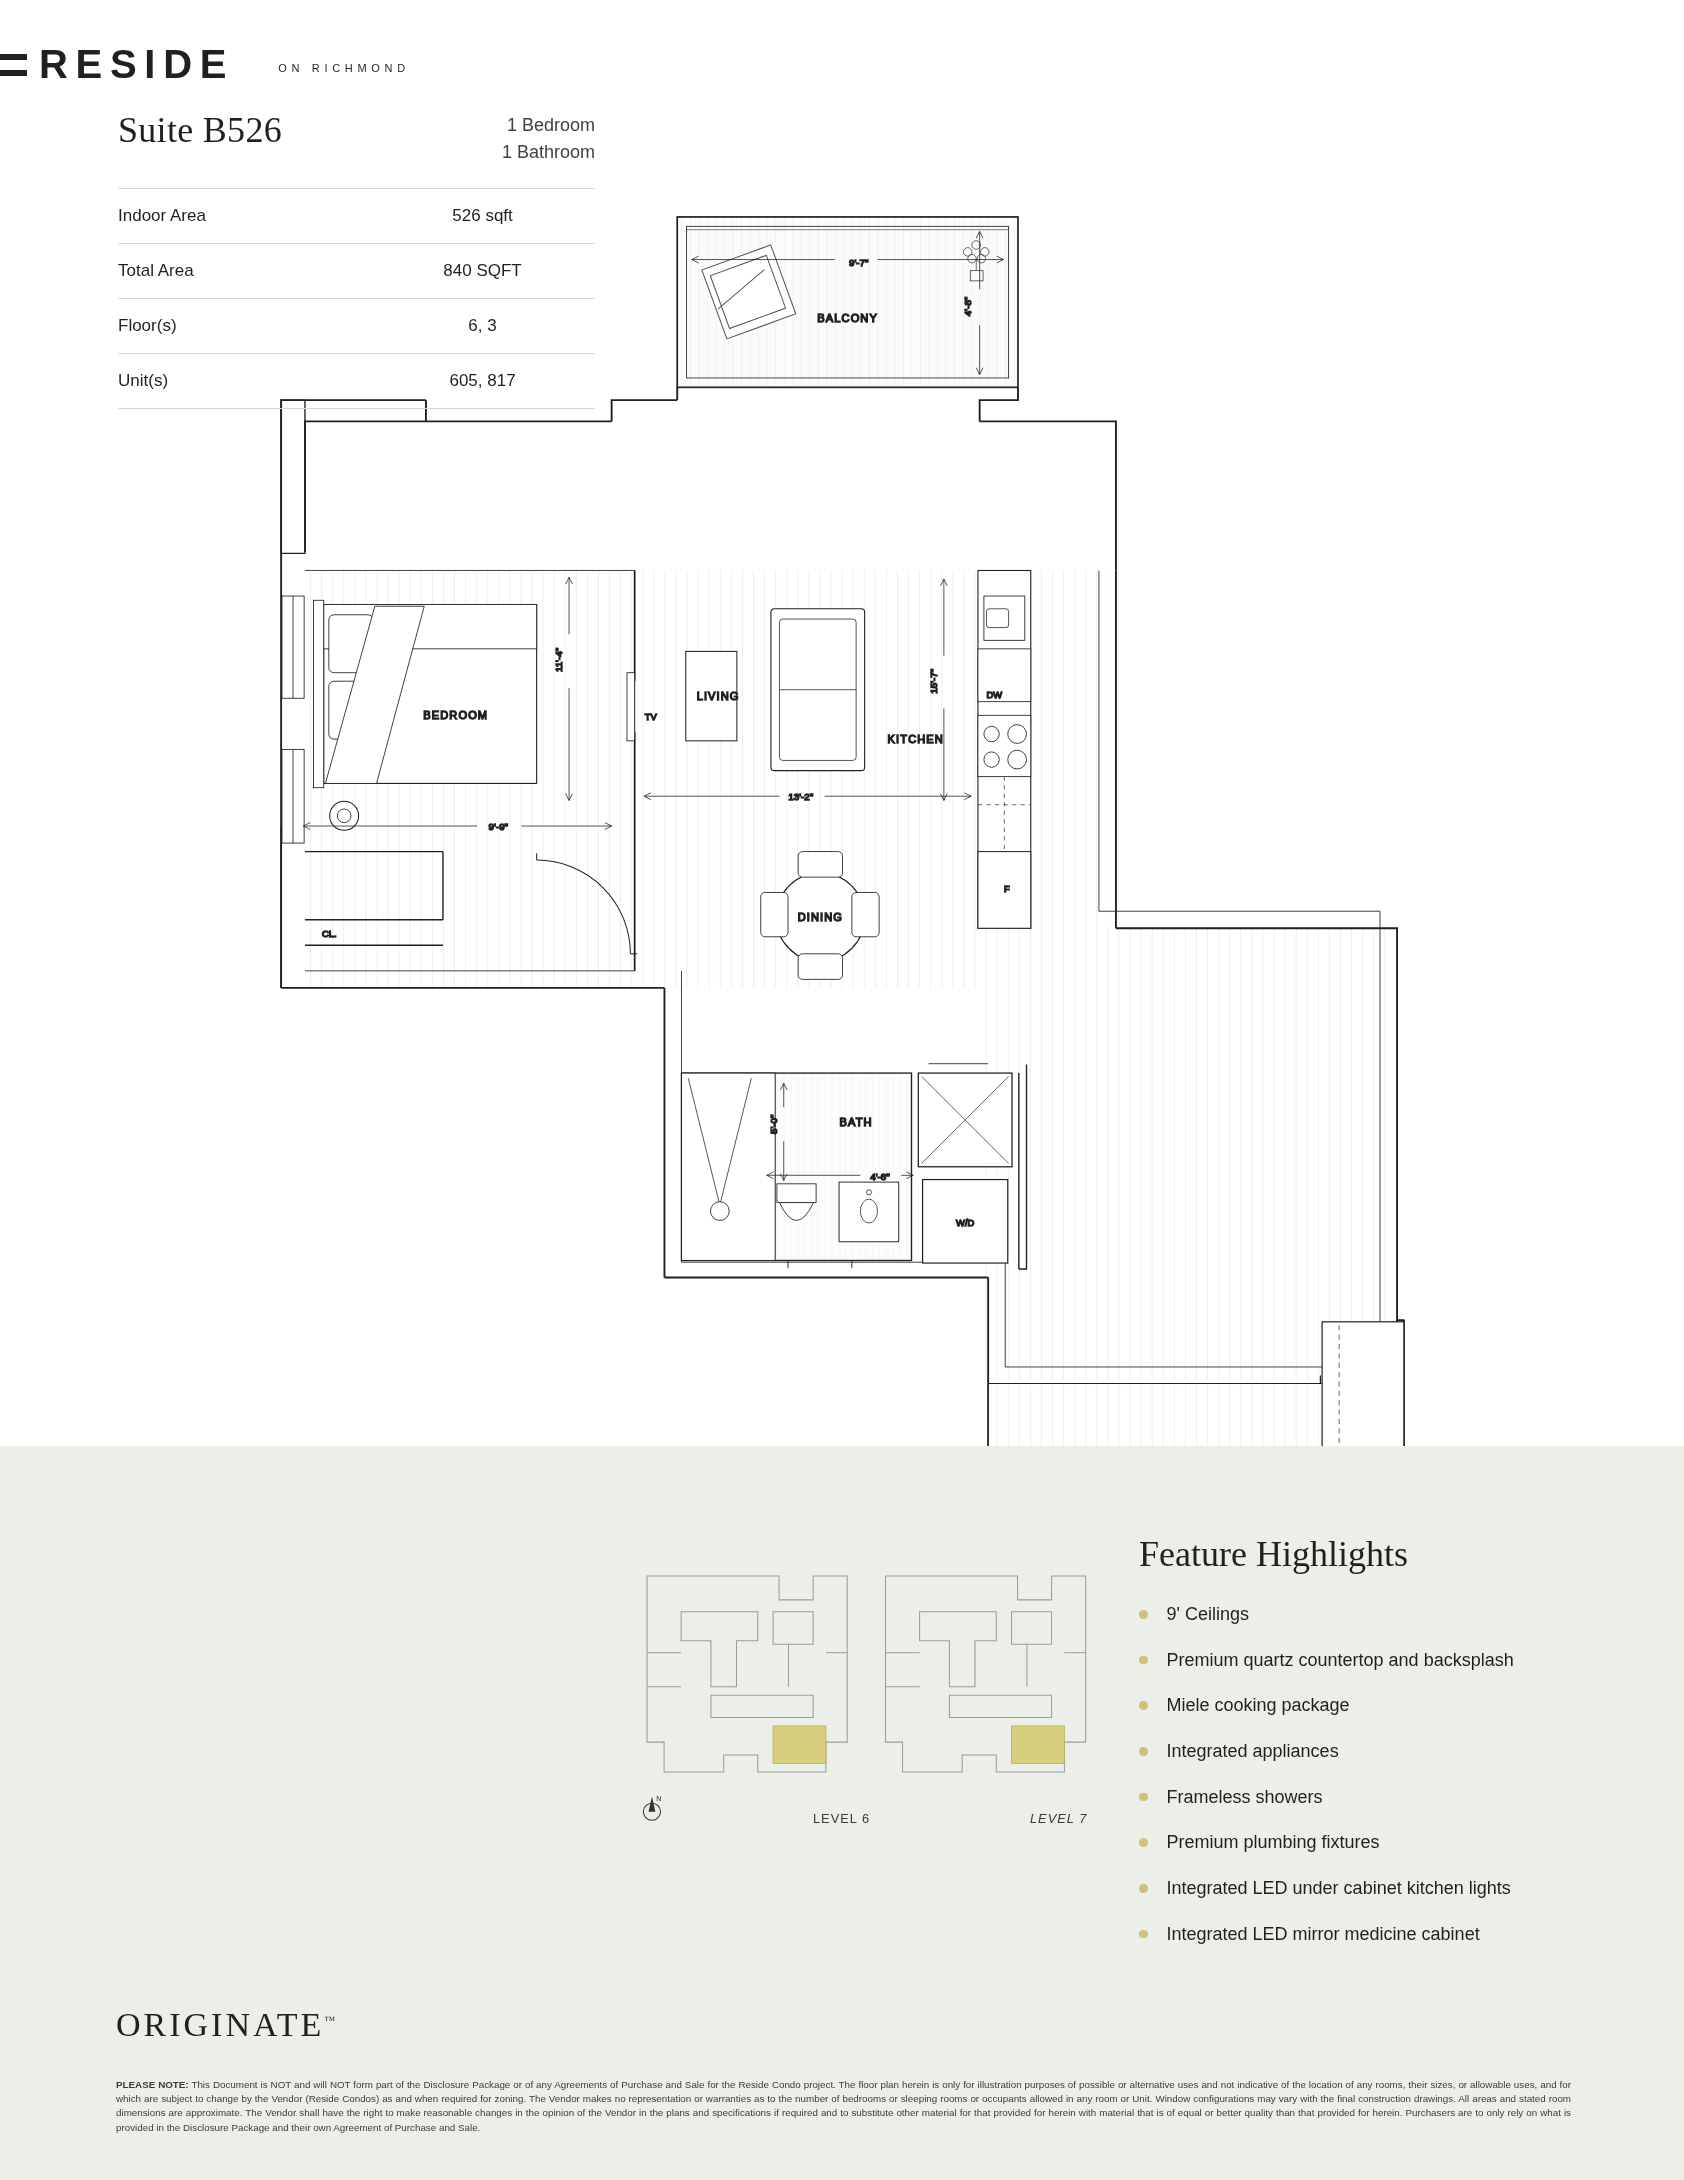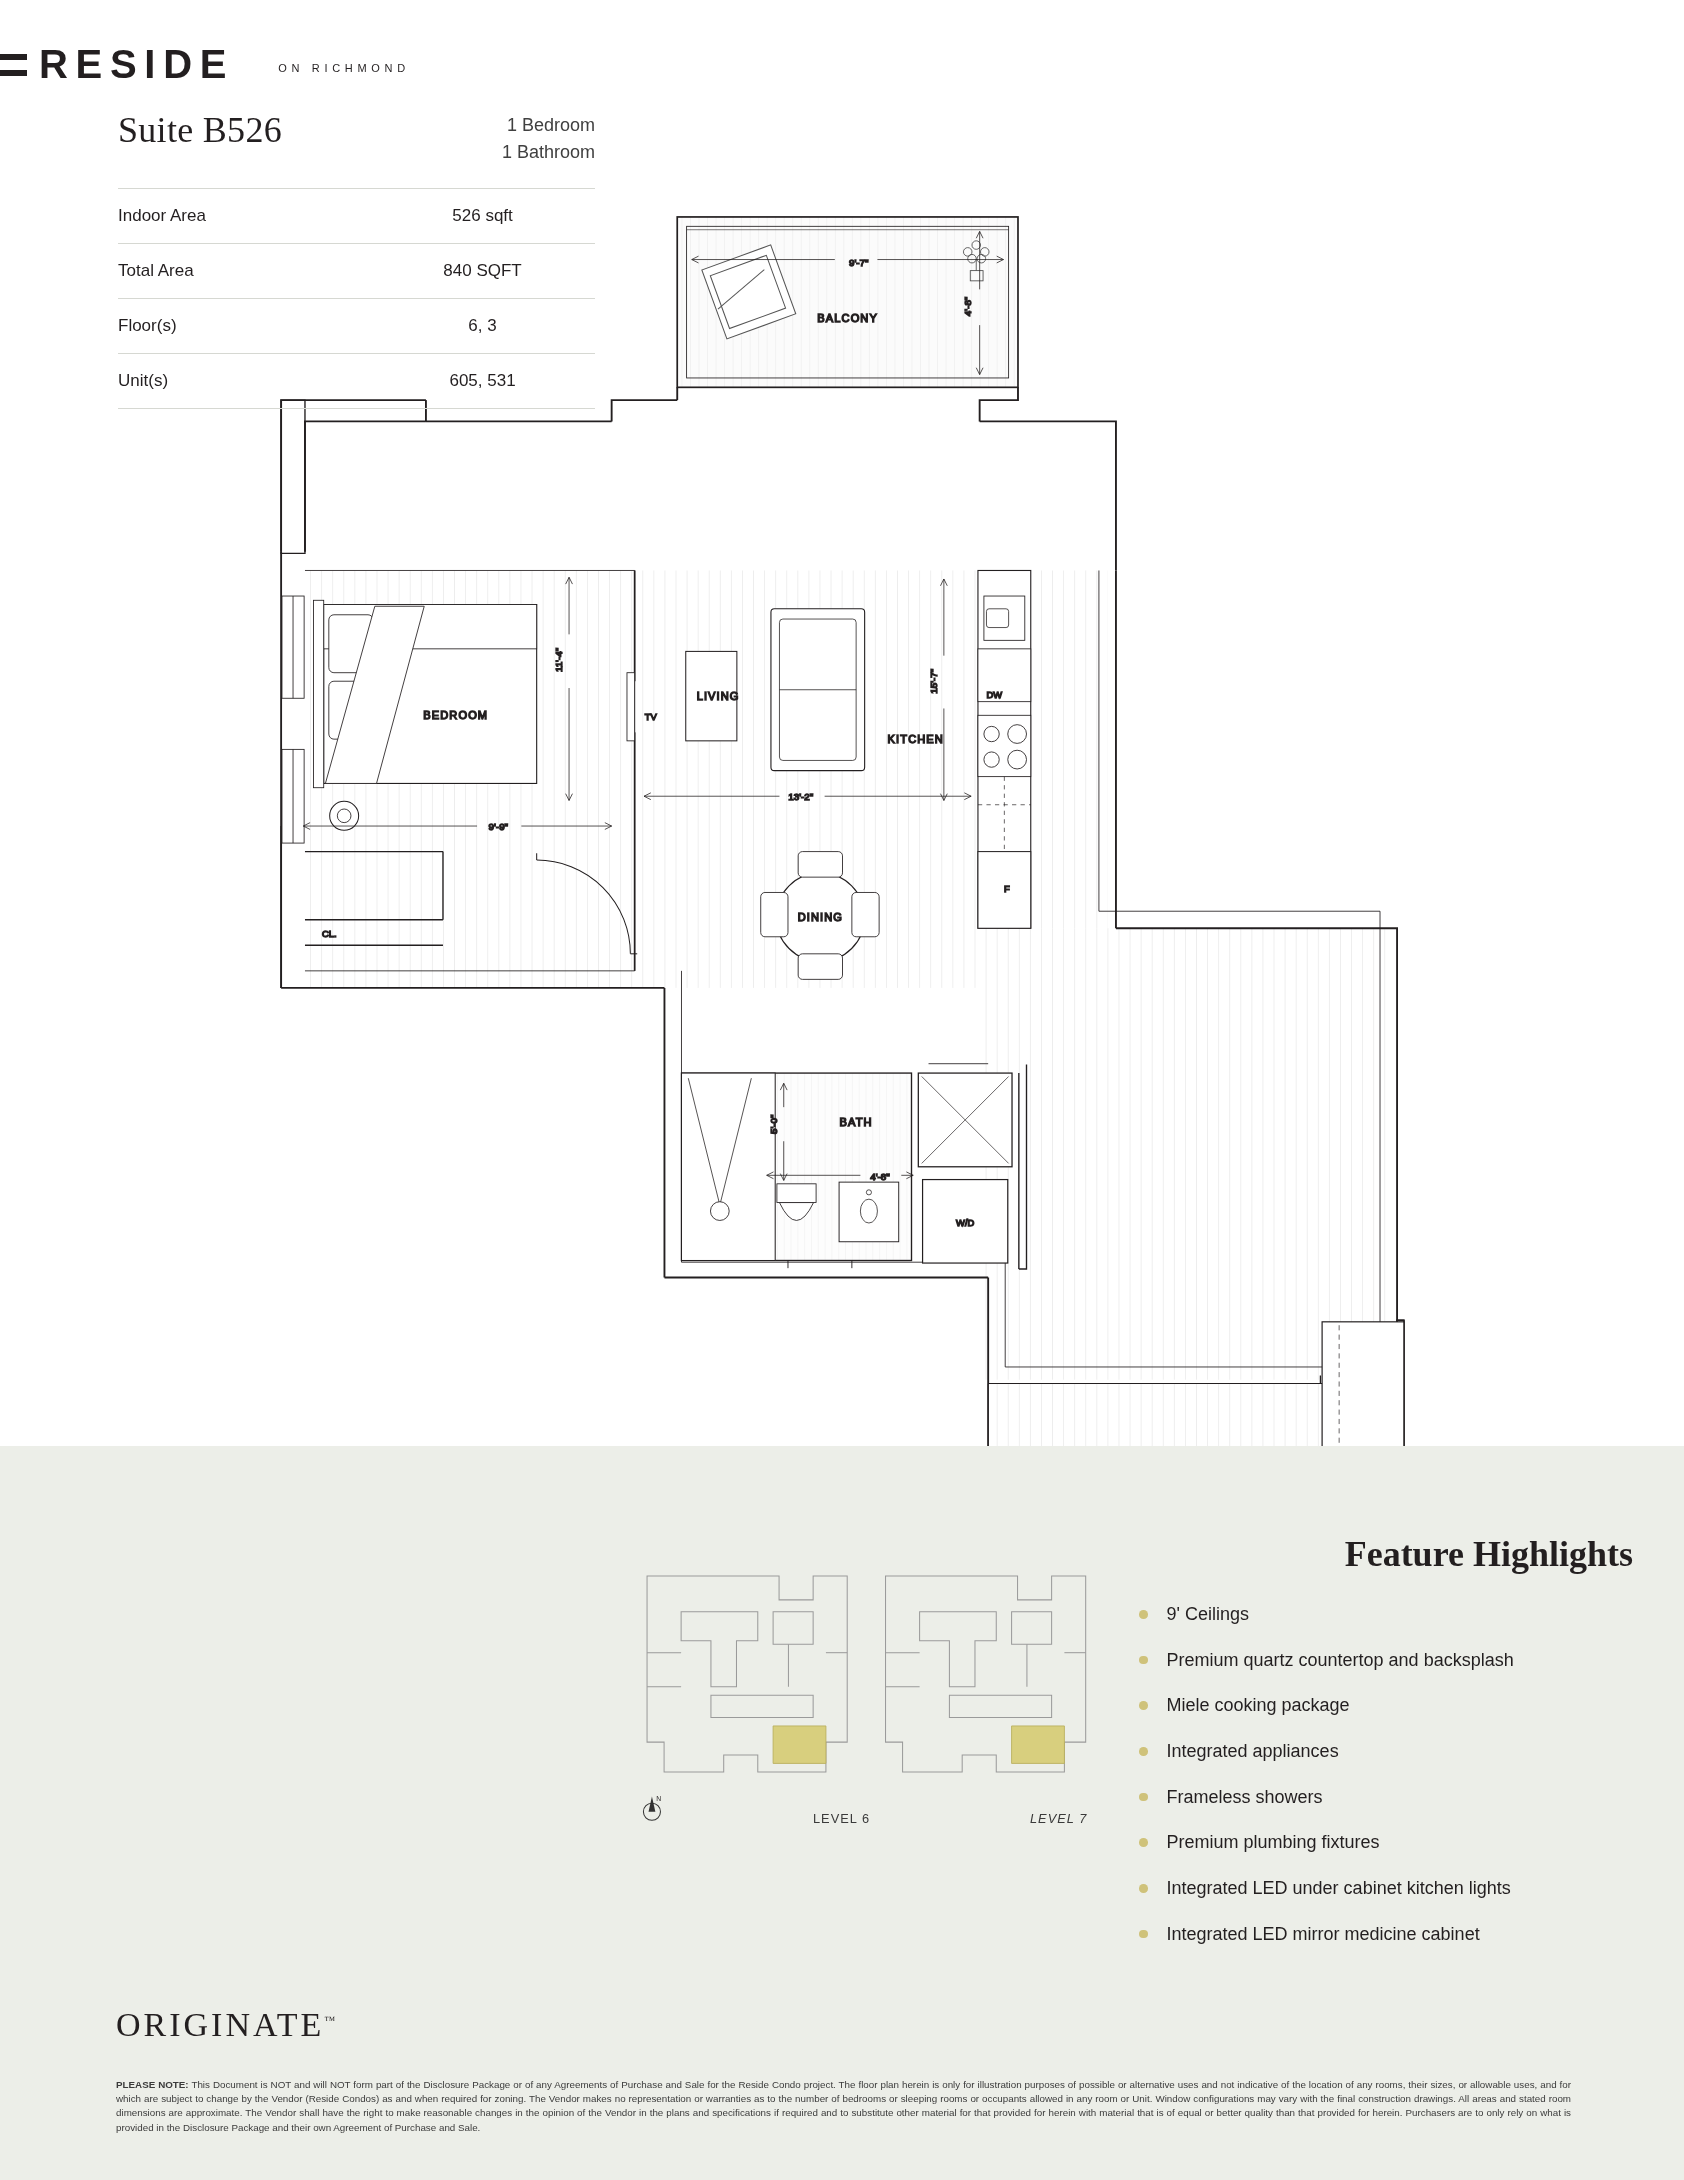--- a/index.html
+++ b/index.html
@@ -144,24 +144,23 @@
   
   .features {
     position: absolute;
     left: 1139px;
     top: 1533px;
     width: 494px;
   }
   .features h2 {
     font-family: "Liberation Serif", serif;
     font-size: 36px;
-    font-weight: 700;
+    font-weight: 400;
     margin: 0 0 29px 0;
     color: #231f20;
-    text-align: right;
   }
   .feat-item {
     display: flex;
     align-items: flex-start;
     margin-bottom: 25px;
   }
   .feat-dot {
     width: 8.5px;
     height: 8.5px;
     border-radius: 50%;
@@ -540,21 +539,21 @@
     <tr>
       <td>Total Area</td>
       <td class="val">840 SQFT</td>
     </tr>
     <tr>
       <td>Floor(s)</td>
       <td class="val">6, 3</td>
     </tr>
     <tr>
       <td>Unit(s)</td>
-      <td class="val">605, 531</td>
+      <td class="val">605, 817</td>
     </tr>
   </tbody>
     </table>
 </div>
 
 <div class="keyplan">
   <svg width="477" height="247" viewBox="0 0 560 290" xmlns="http://www.w3.org/2000/svg">
     <g stroke="#9a9a9a" stroke-width="1.2" fill="none">
 
       <path d="M20,20 L175,20 L175,48 L215,48 L215,20 L255,20 L255,215 L230,215 L230,250

